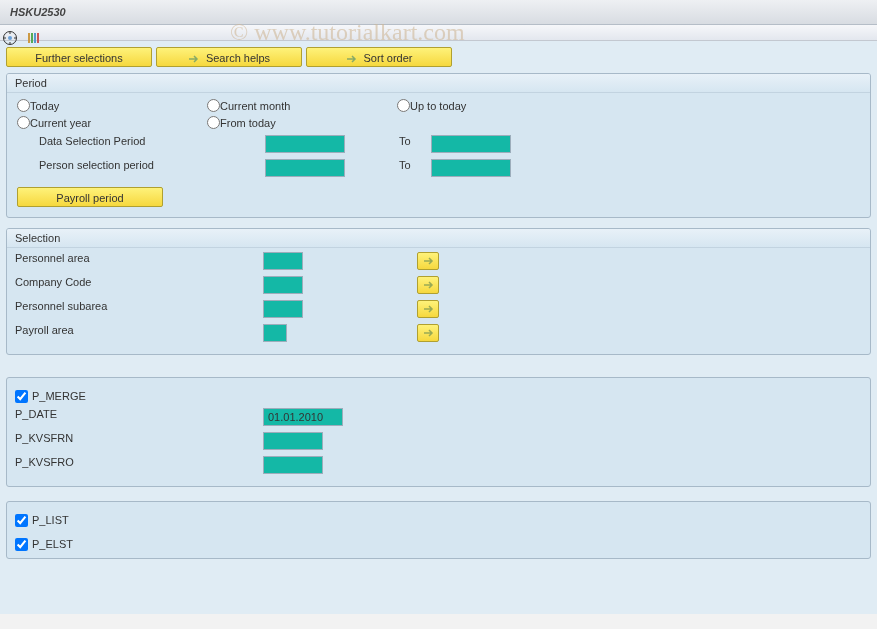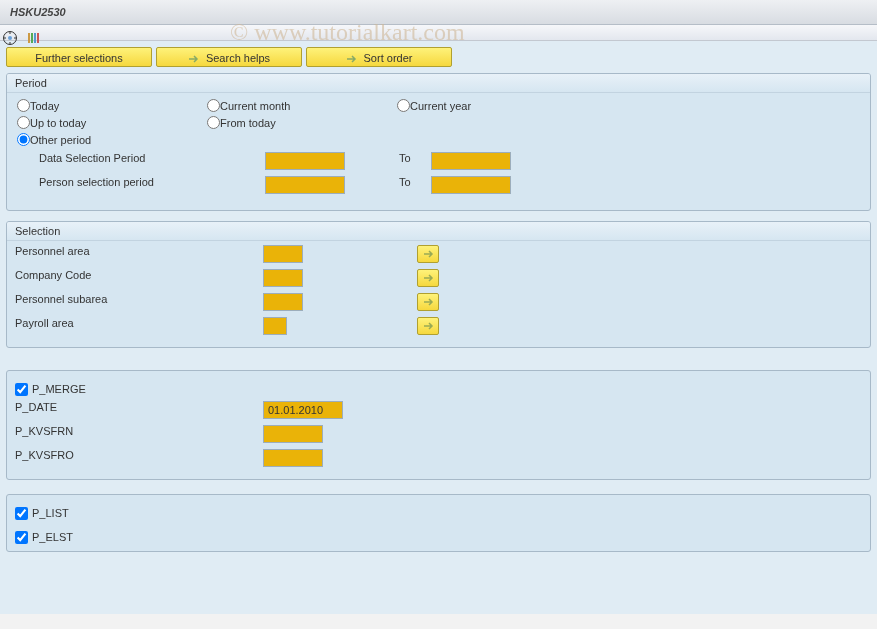--- a/index.html
+++ b/index.html
@@ -118,21 +118,21 @@
     }
     .field-label {
       flex: 0 0 218px;
       color: #333;
     }
     .field-label.selection {
       flex: 0 0 240px;
     }
     .text-input {
       border: 1px solid #9cadbb;
-      background: #eab308;
+      background: #14b8a6;
       height: 18px;
       padding: 1px 4px;
       font-size: 11px;
       color: #333;
     }
     .w80 { width: 80px; }
     .w40 { width: 40px; }
     .w24 { width: 24px; }
     .to-label {
       margin-left: 46px;
@@ -223,50 +223,49 @@
         <label class="radio-item">
           <input type="radio" name="period" style="">
           <span>Today</span>
         </label>
         <label class="radio-item">
           <input type="radio" name="period" style="">
           <span>Current month</span>
         </label>
         <label class="radio-item">
           <input type="radio" name="period" style="">
+          <span>Up to today</span>
+        </label>
+        <label class="radio-item">
+          <input type="radio" name="period" style="">
           <span>Current year</span>
         </label>
         <label class="radio-item">
           <input type="radio" name="period" style="">
-          <span>Up to today</span>
-        </label>
-        <label class="radio-item">
-          <input type="radio" name="period" style="">
           <span>From today</span>
         </label>
         <span></span>
-        <label class="radio-item">
-          <input type="radio" name="period" checked="" style="">
-          <span>Other period</span>
-        </label>
       </div>
       <div class="sub-fields">
         <div class="field-row">
           <span class="field-label">Data Selection Period</span>
           <input class="text-input w80" value="" style="">
           <span class="to-label">To</span>
           <input class="text-input w80" value="" style="">
         </div>
         <div class="field-row">
           <span class="field-label">Person selection period</span>
           <input class="text-input w80" value="" style="">
           <span class="to-label">To</span>
           <input class="text-input w80" value="" style="">
         </div>
       </div>
+      <button class="yellow-btn" style="min-width:146px;margin-top:4px">
+        <span>Payroll period</span>
+      </button>
     </div>
   </div>
 
   <div class="group-box">
     <span class="group-title">Selection</span>
     <div class="group-body" style="padding:4px 0 6px 0">
       <div class="field-row" style="padding-left:8px">
         <span class="field-label selection">Personnel area</span>
         <input class="text-input w40" value="" style="">
         <span class="select-icon">

